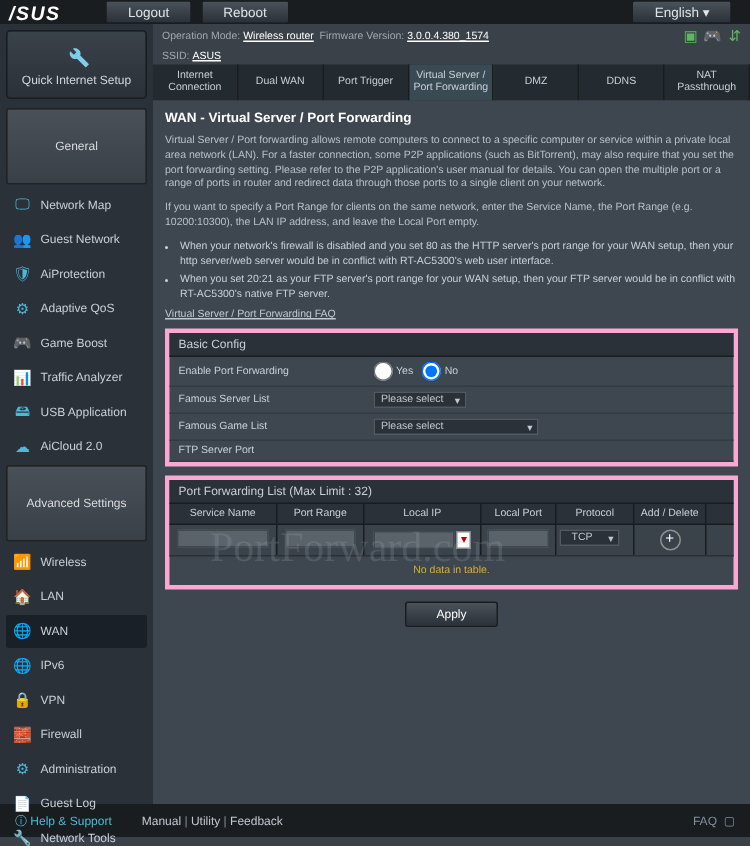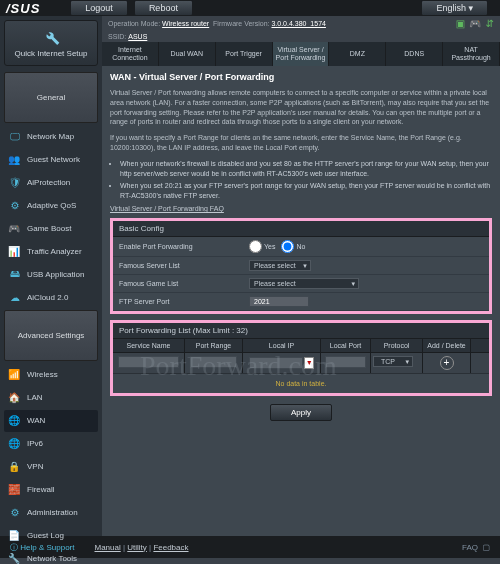--- a/index.html
+++ b/index.html
@@ -287,21 +287,21 @@
   background: #1a1d20;
   height: 22px;
   display: flex;
   align-items: center;
   padding: 0 10px;
   font-size: 8px;
   color: #8090a0;
 }
 .footer .help { color: #4fb8d8; }
 .footer .links { margin-left: 20px; }
-.footer .links span { text-decoration: underline; color: #c0c8d0; }
+.footer .links span { color: #c0c8d0; }
 .watermark {
   position: absolute;
   top: 350px;
   left: 140px;
   font-size: 28px;
   color: rgba(180,190,200,0.18);
   pointer-events: none;
   font-family: Georgia, serif;
 }
 </style>
@@ -458,23 +458,20 @@
             </div>
         </div>
         <div class="form-row">
           <div class="label">Famous Game List</div>
           <div class="ctrl">
               <div class="select" style="width:110px"><span>Please select</span></div>
             </div>
         </div>
         <div class="form-row">
           <div class="label">FTP Server Port</div>
-          <div class="ctrl">
-              <input class="text-input" value="2021" style="">
-            </div>
         </div>
       </div>
 
       <div class="panel">
         <div class="panel-header">Port Forwarding List (Max Limit : 32)</div>
         <div class="table-header" id="tbl-header">
             <div class="col1">Service Name</div>
             <div class="col2">Port Range</div>
             <div class="col3">Local IP</div>
             <div class="col4">Local Port</div>

